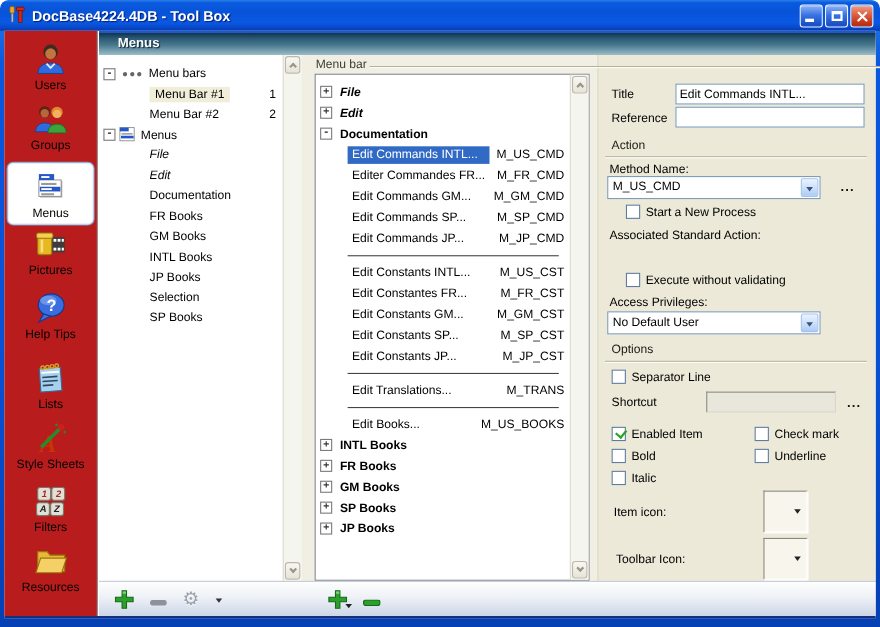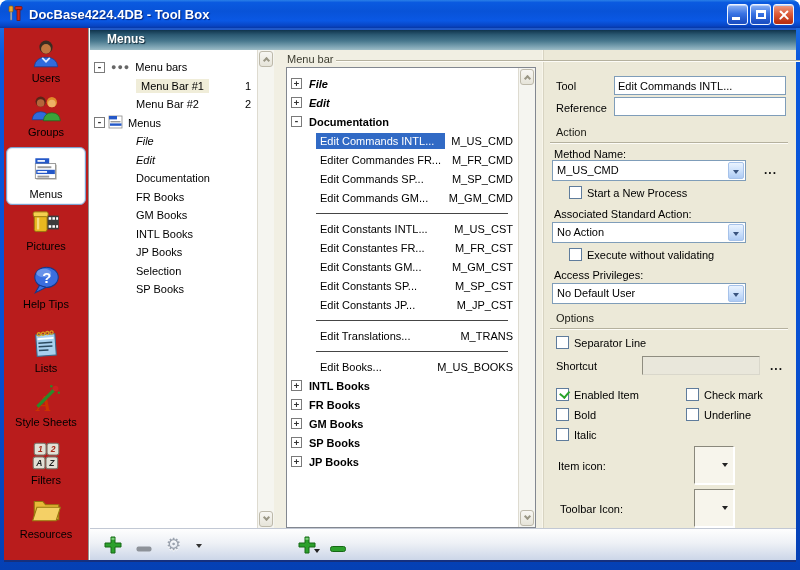--- a/index.html
+++ b/index.html
@@ -383,26 +383,30 @@
             </div>
             <div class="mrow item">
               <span class="ilabel sel">Edit Commands INTL...</span>
               <span class="iref">M_US_CMD</span>
             </div>
             <div class="mrow item">
               <span class="ilabel">Editer Commandes FR...</span>
               <span class="iref">M_FR_CMD</span>
             </div>
             <div class="mrow item">
+              <span class="ilabel">Edit Commands GM...</span>
+              <span class="iref">M_GM_CMD</span>
+            </div>
+            <div class="mrow item">
               <span class="ilabel">Edit Commands SP...</span>
               <span class="iref">M_SP_CMD</span>
             </div>
             <div class="mrow item">
-              <span class="ilabel">Edit Commands GM...</span>
-              <span class="iref">M_GM_CMD</span>
+              <span class="ilabel">Edit Commands JP...</span>
+              <span class="iref">M_JP_CMD</span>
             </div>
             <div class="mrow seprow">
                 <span class="sepline"></span>
               </div>
             <div class="mrow item">
               <span class="ilabel">Edit Constants INTL...</span>
               <span class="iref">M_US_CST</span>
             </div>
             <div class="mrow item">
               <span class="ilabel">Edit Constantes FR...</span>
@@ -460,21 +464,21 @@
                 <span class="chev u"></span>
               </span>
             <span class="sbtn down">
                 <span class="chev d"></span>
               </span>
           </div>
         </div>
       </div>
 
       <div class="right-panel">
-        <span class="rp-label" style="left:14px; top:30px">Tool</span>
+        <span class="rp-label" style="left:14px; top:30px">Title</span>
         <input class="txt" style="left: 72px; top: 26px; width: 172px;" value="Edit Commands INTL...">
         <span class="rp-label" style="left:14px; top:52px">Reference</span>
         <input class="txt" style="left: 72px; top: 47px; width: 172px;" value="">
 
         <span class="rp-label sect" style="left:14px; top:76px">Action</span>
         <span class="etch" style="top:92px"></span>
 
         <span class="rp-label" style="left:12px; top:98px">Method Name:</span>
         <div class="combo" style="left:10px; top:110px">
           <span class="cval">M_US_CMD</span>
@@ -483,26 +487,20 @@
             </span>
         </div>
         <span class="more" style="left:222px; top:113px">...</span>
 
         <span class="cbrow" style="left:27px; top:136px">
           <span class="cb"></span>
           <span>Start a New Process</span>
         </span>
 
         <span class="rp-label" style="left:12px; top:158px">Associated Standard Action:</span>
-        <div class="combo" style="left:10px; top:172px">
-          <span class="cval">No Action</span>
-          <span class="cbtn">
-              <span class="arr"></span>
-            </span>
-        </div>
 
         <span class="cbrow" style="left:27px; top:198px">
           <span class="cb"></span>
           <span>Execute without validating</span>
         </span>
 
         <span class="rp-label" style="left:12px; top:219px">Access Privileges:</span>
         <div class="combo" style="left:10px; top:233px">
           <span class="cval">No Default User</span>
           <span class="cbtn">

